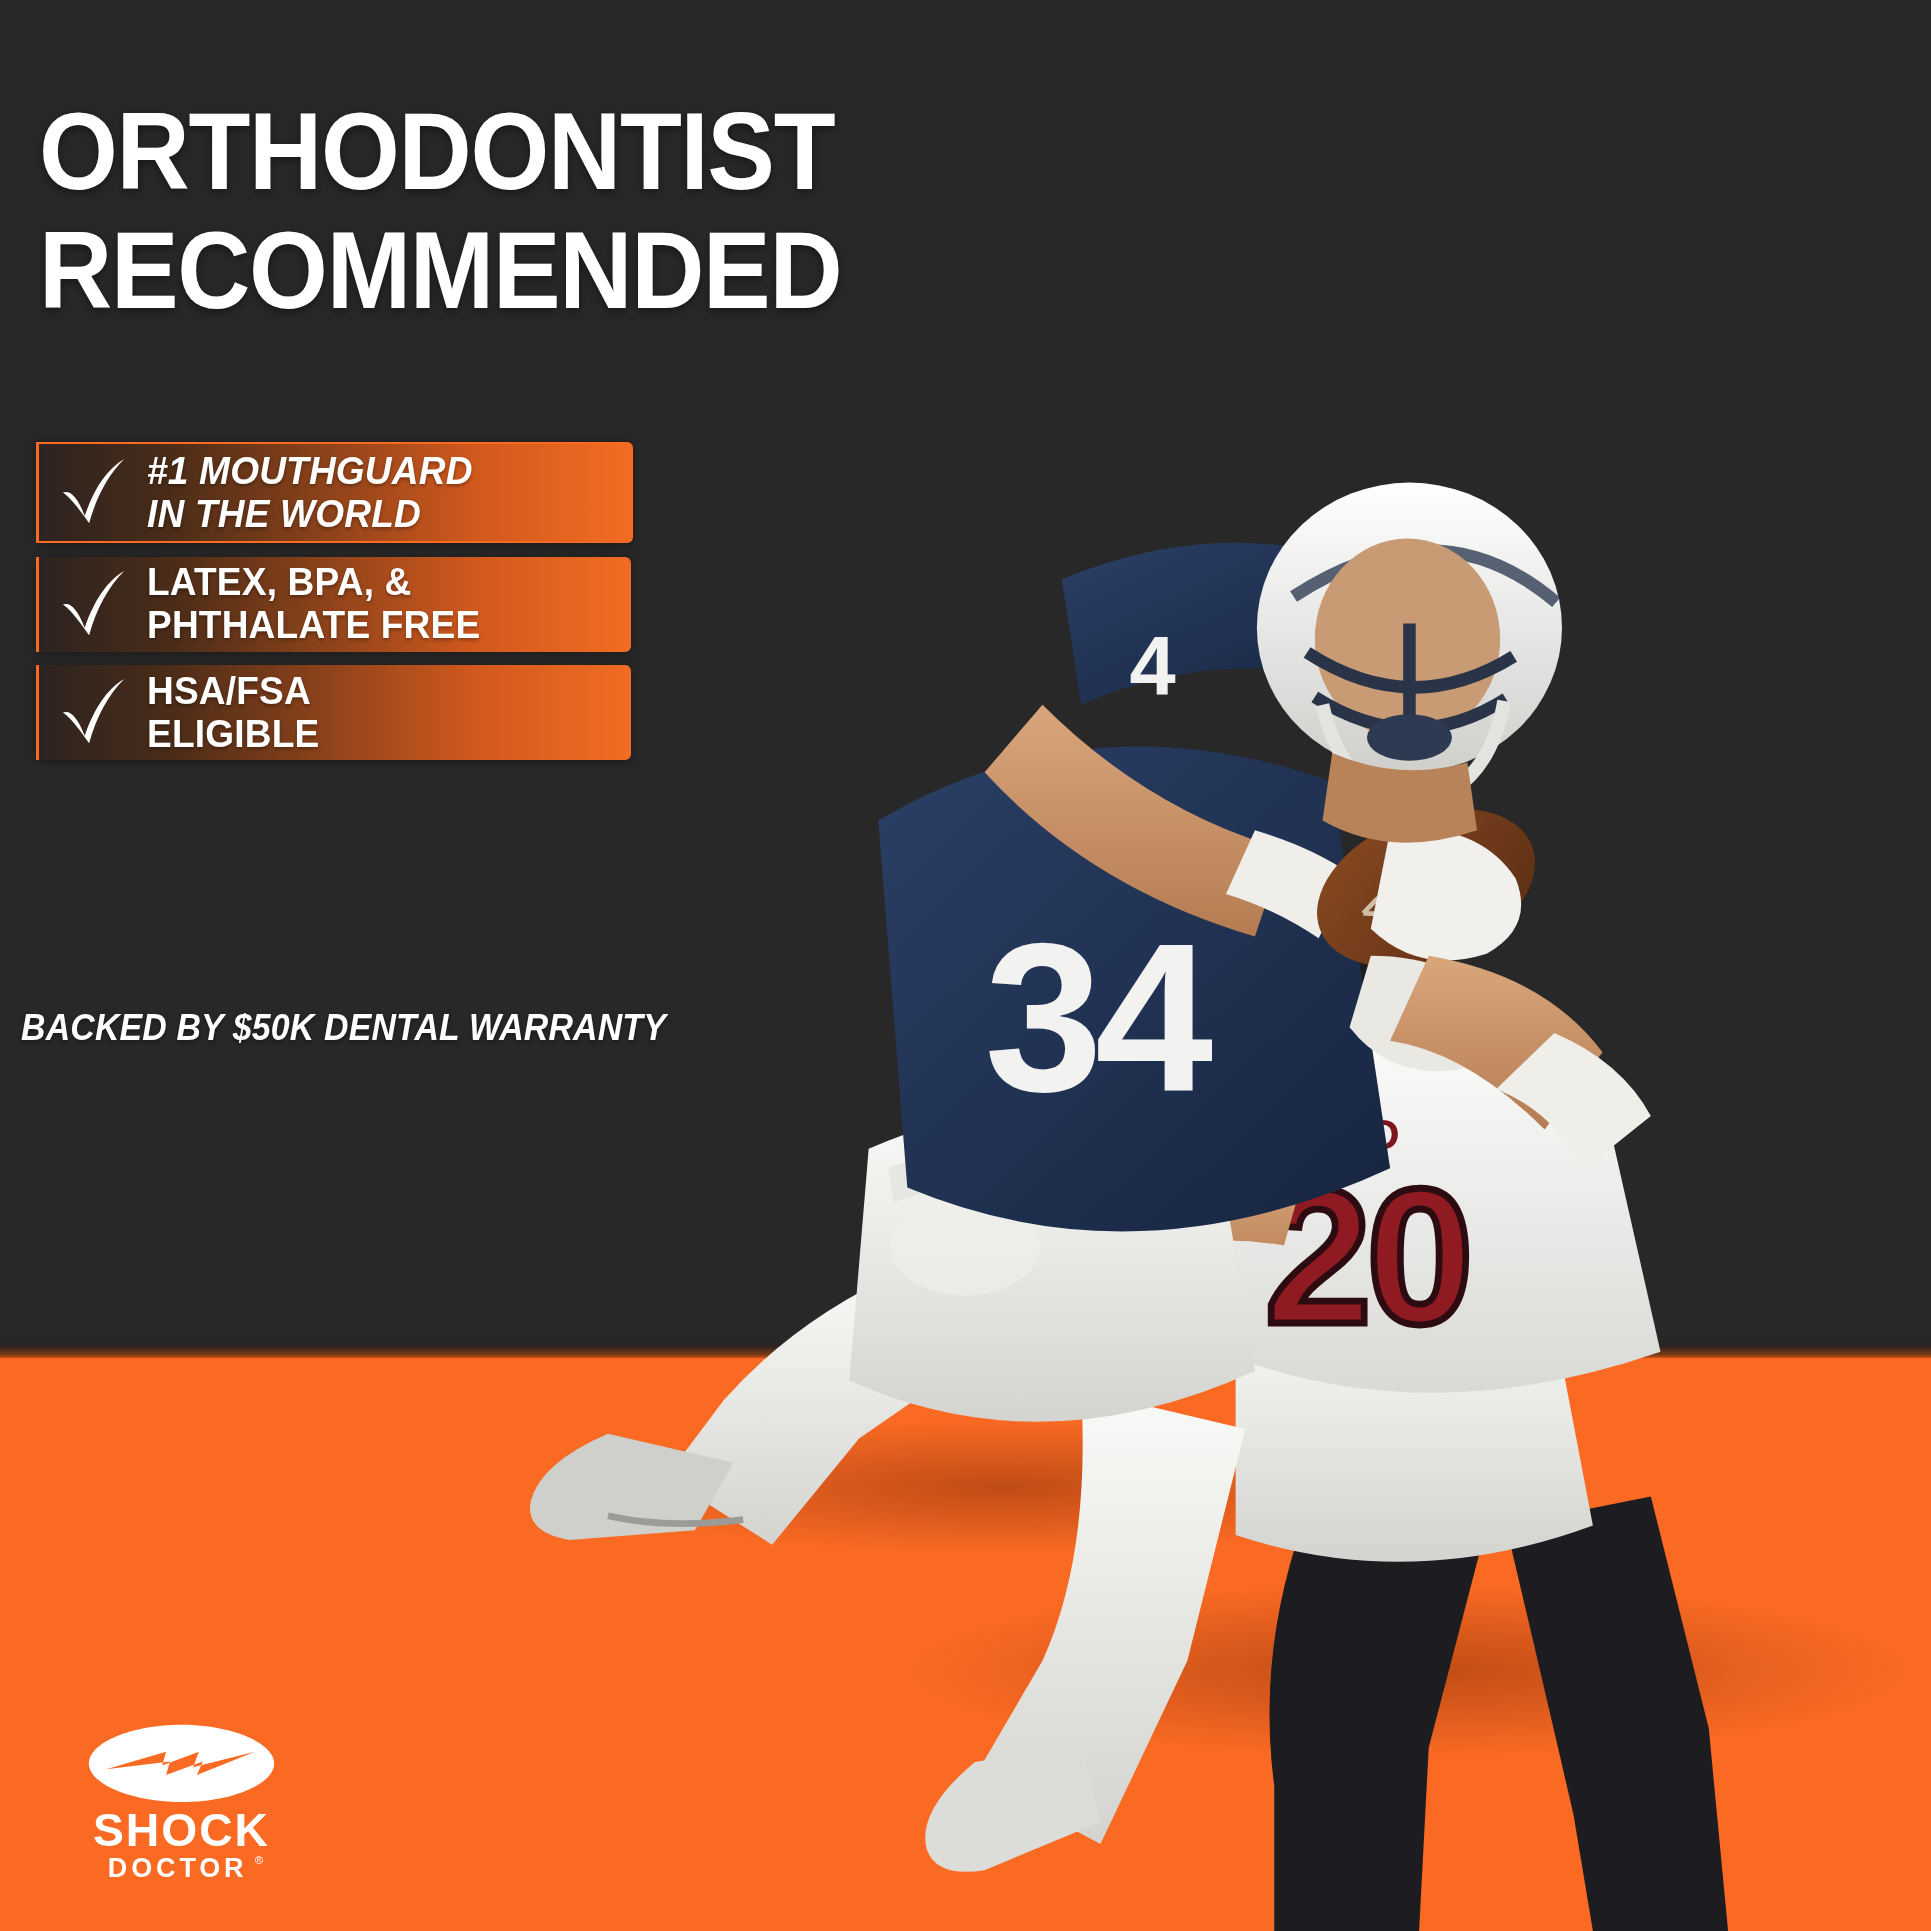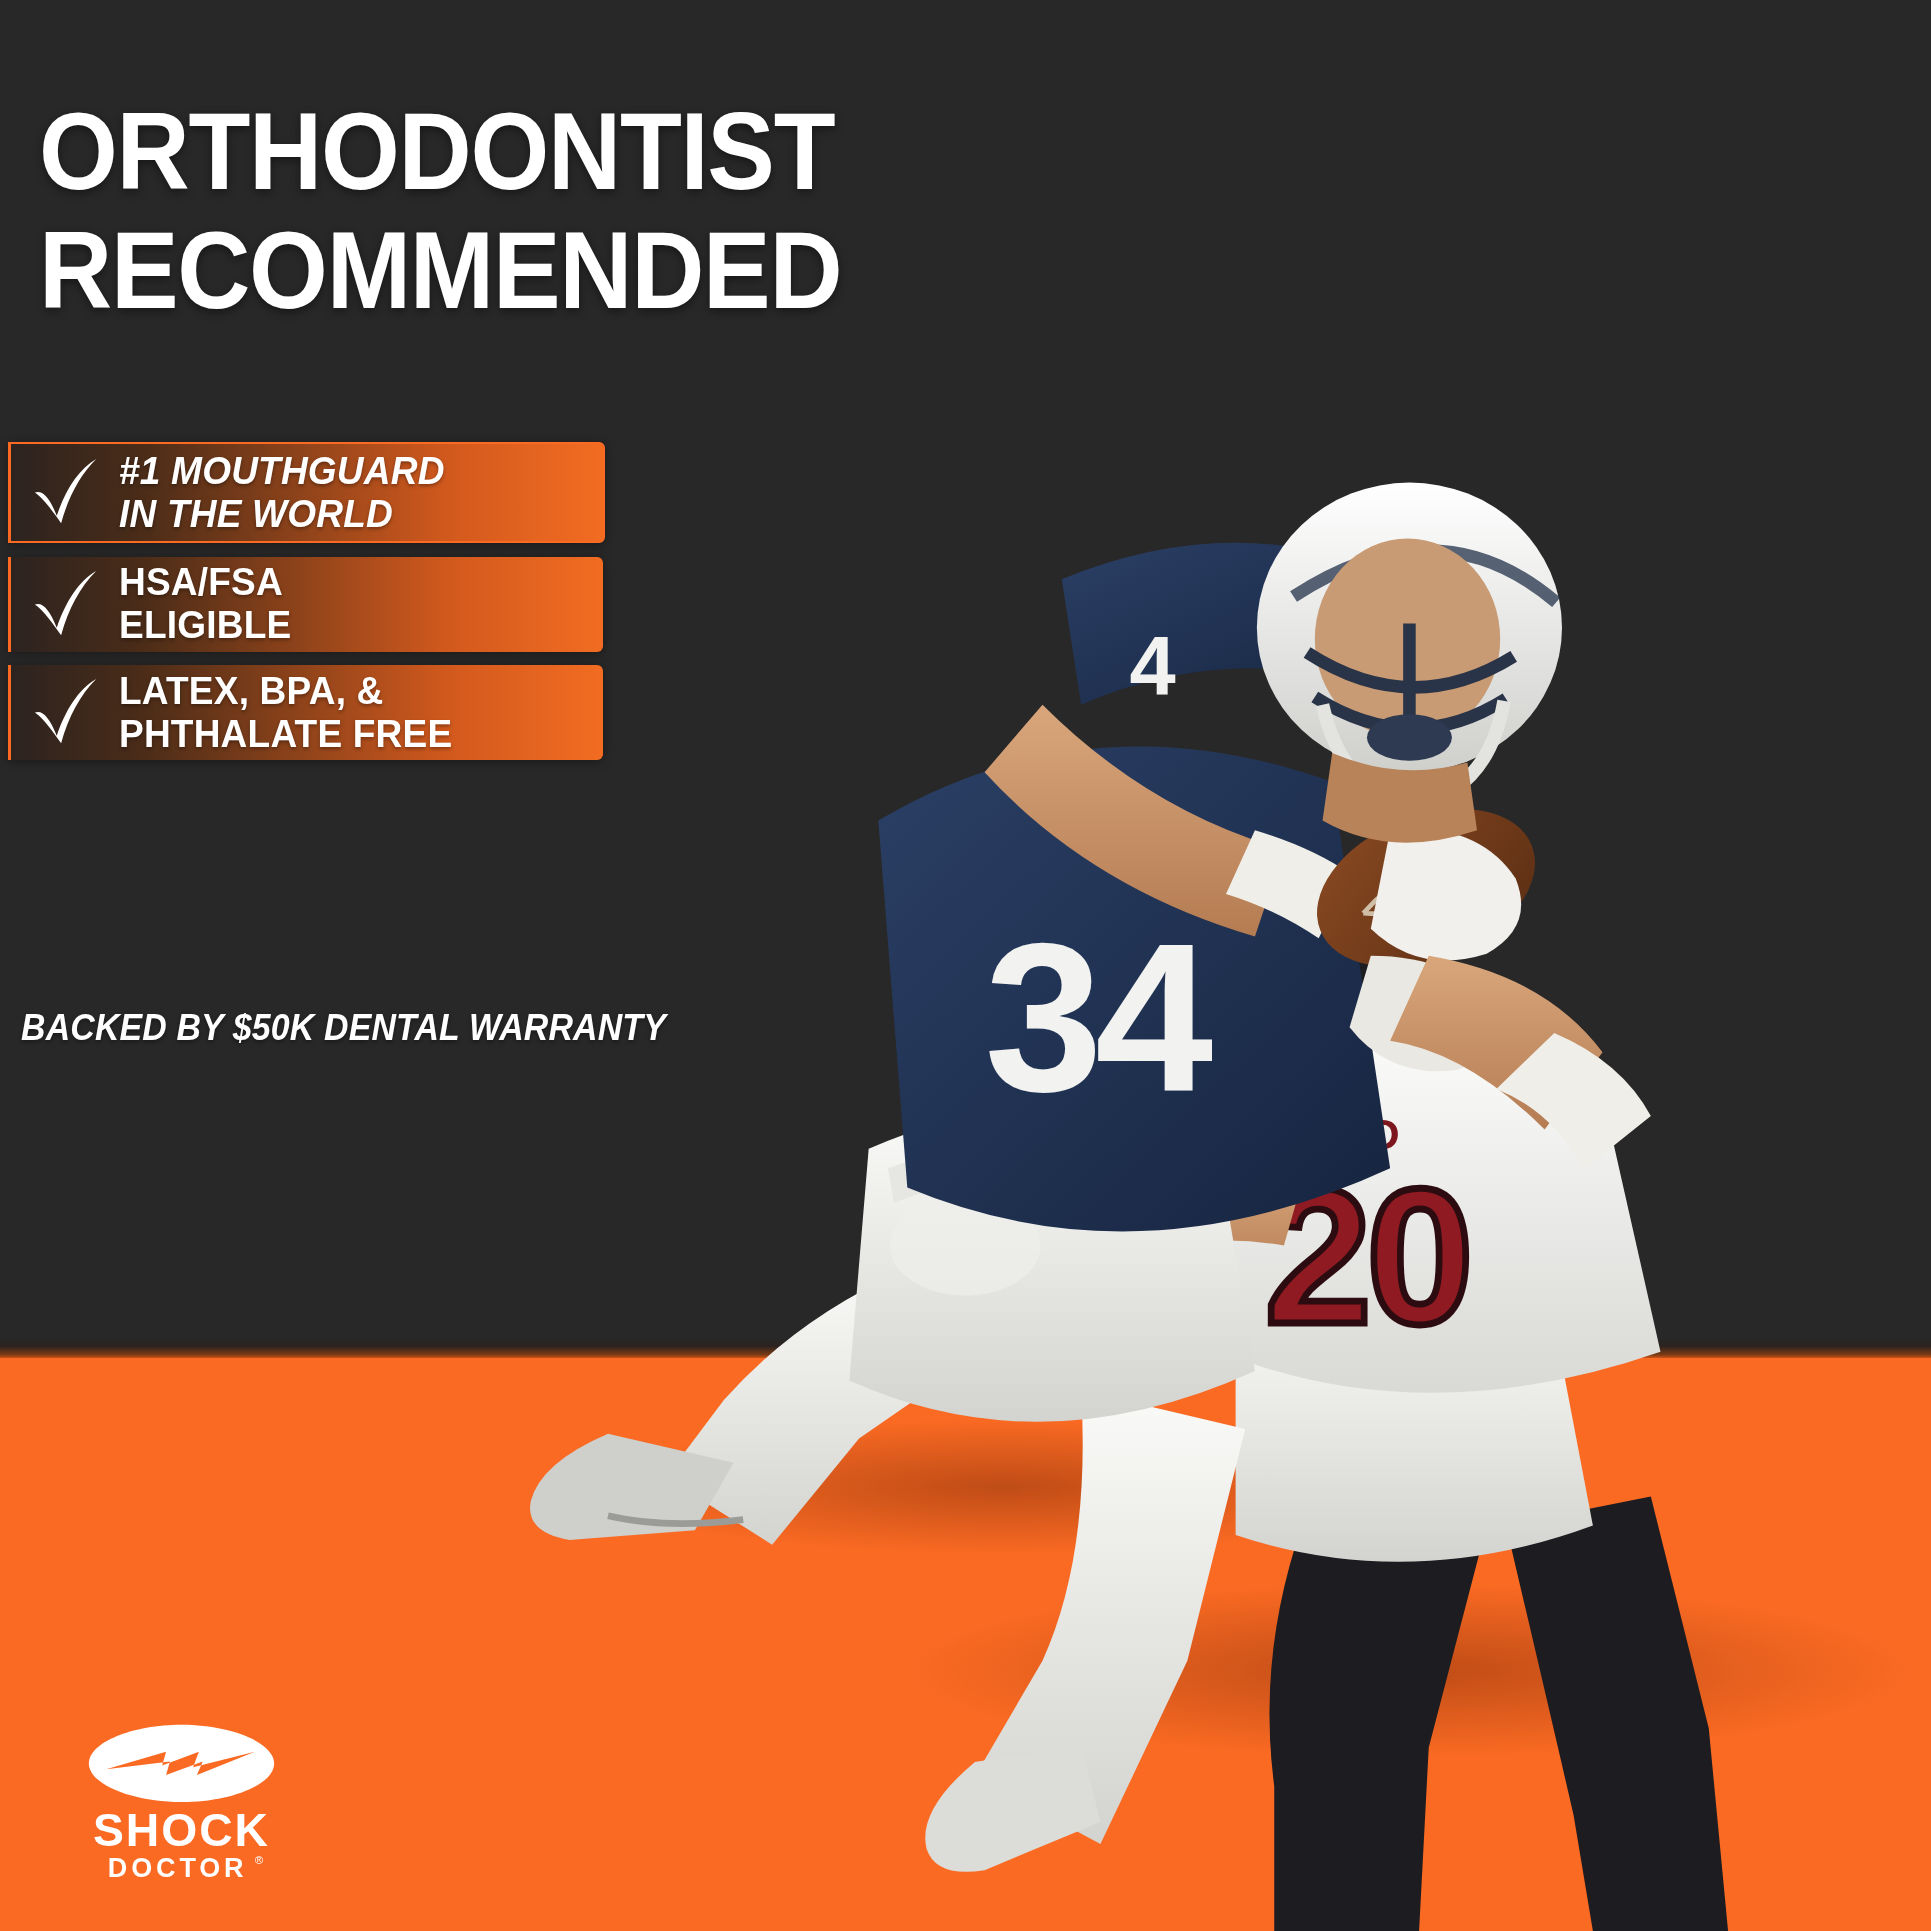--- a/index.html
+++ b/index.html
@@ -20,21 +20,21 @@
   .headline{
     position:absolute;left:39px;top:92px;width:1139px;
     color:#fff;font-weight:700;font-size:109px;line-height:1.09;
     letter-spacing:-1.4px;
     transform:scaleX(.93);transform-origin:left top;
     text-shadow:0 2.9px 9.7px rgba(0,0,0,.45);
   }
   .headline .l{display:block;white-space:nowrap;}
 
   
-  .badges{position:absolute;left:8px;top:442px;width:618px;}
+  .badges{position:absolute;left:0;top:442px;width:618px;padding-left:36px;}
   .badge{
     position:relative;display:flex;align-items:center;
     height:95px;margin-bottom:13.5px;
     background:linear-gradient(90deg,#2c2320 0%,#4a2c18 22%,#8c421a 48%,#d2591d 74%,#f26c22 100%);
     border-left:3.9px solid #fa6a23;
     border-radius:0 5.8px 5.8px 0;
     box-shadow:0 1.9px 9.7px rgba(0,0,0,.35);
   }
   .badge.b1{width:592px;height:97px;border:2.9px solid #fa6a23;border-left-width:3.9px;}
   .badge.b2{width:592px;}
@@ -213,43 +213,43 @@
         <svg viewBox="0 0 100 100" xmlns="http://www.w3.org/2000/svg">
           <path d="M8 50 C18 46 28 56 38 82 C50 46 68 18 92 4 C70 26 54 56 44 92 C34 78 20 58 8 50 Z" fill="#ffffff"></path>
         </svg>
       </span>
       <span class="btext">
         <span>#1 MOUTHGUARD</span>
         <span>IN THE WORLD</span>
       </span>
     </div>
 
+    <div class="badge b2">
+      <span class="check">
+        <svg viewBox="0 0 100 100" xmlns="http://www.w3.org/2000/svg">
+          <path d="M8 50 C18 46 28 56 38 82 C50 46 68 18 92 4 C70 26 54 56 44 92 C34 78 20 58 8 50 Z" fill="#ffffff"></path>
+        </svg>
+      </span>
+      <span class="btext">
+        <span>LATEX, BPA, &amp;</span>
+        <span>PHTHALATE FREE</span>
+      </span>
+    </div>
+
     <div class="badge b3">
       <span class="check">
         <svg viewBox="0 0 100 100" xmlns="http://www.w3.org/2000/svg">
           <path d="M8 50 C18 46 28 56 38 82 C50 46 68 18 92 4 C70 26 54 56 44 92 C34 78 20 58 8 50 Z" fill="#ffffff"></path>
         </svg>
       </span>
       <span class="btext">
         <span>HSA/FSA</span>
         <span>ELIGIBLE</span>
       </span>
     </div>
-
-    <div class="badge b2">
-      <span class="check">
-        <svg viewBox="0 0 100 100" xmlns="http://www.w3.org/2000/svg">
-          <path d="M8 50 C18 46 28 56 38 82 C50 46 68 18 92 4 C70 26 54 56 44 92 C34 78 20 58 8 50 Z" fill="#ffffff"></path>
-        </svg>
-      </span>
-      <span class="btext">
-        <span>LATEX, BPA, &amp;</span>
-        <span>PHTHALATE FREE</span>
-      </span>
-    </div>
   </div>
 
   <div class="warranty">BACKED BY $50K DENTAL WARRANTY</div>
 
   <div class="logo">
     <svg viewBox="0 0 200 175" xmlns="http://www.w3.org/2000/svg">
 
       <g>
         <path d="M100 6 C150 6 196 24 196 46 C196 68 150 86 100 86 C50 86 4 68 4 46 C4 24 50 6 100 6 Z" fill="#ffffff"></path>
         <path d="M22 52 L84 34 L80 48 L118 34 L112 50 L176 34 L116 58 L122 44 L84 58 L88 44 Z" fill="#fa6a23"></path>

